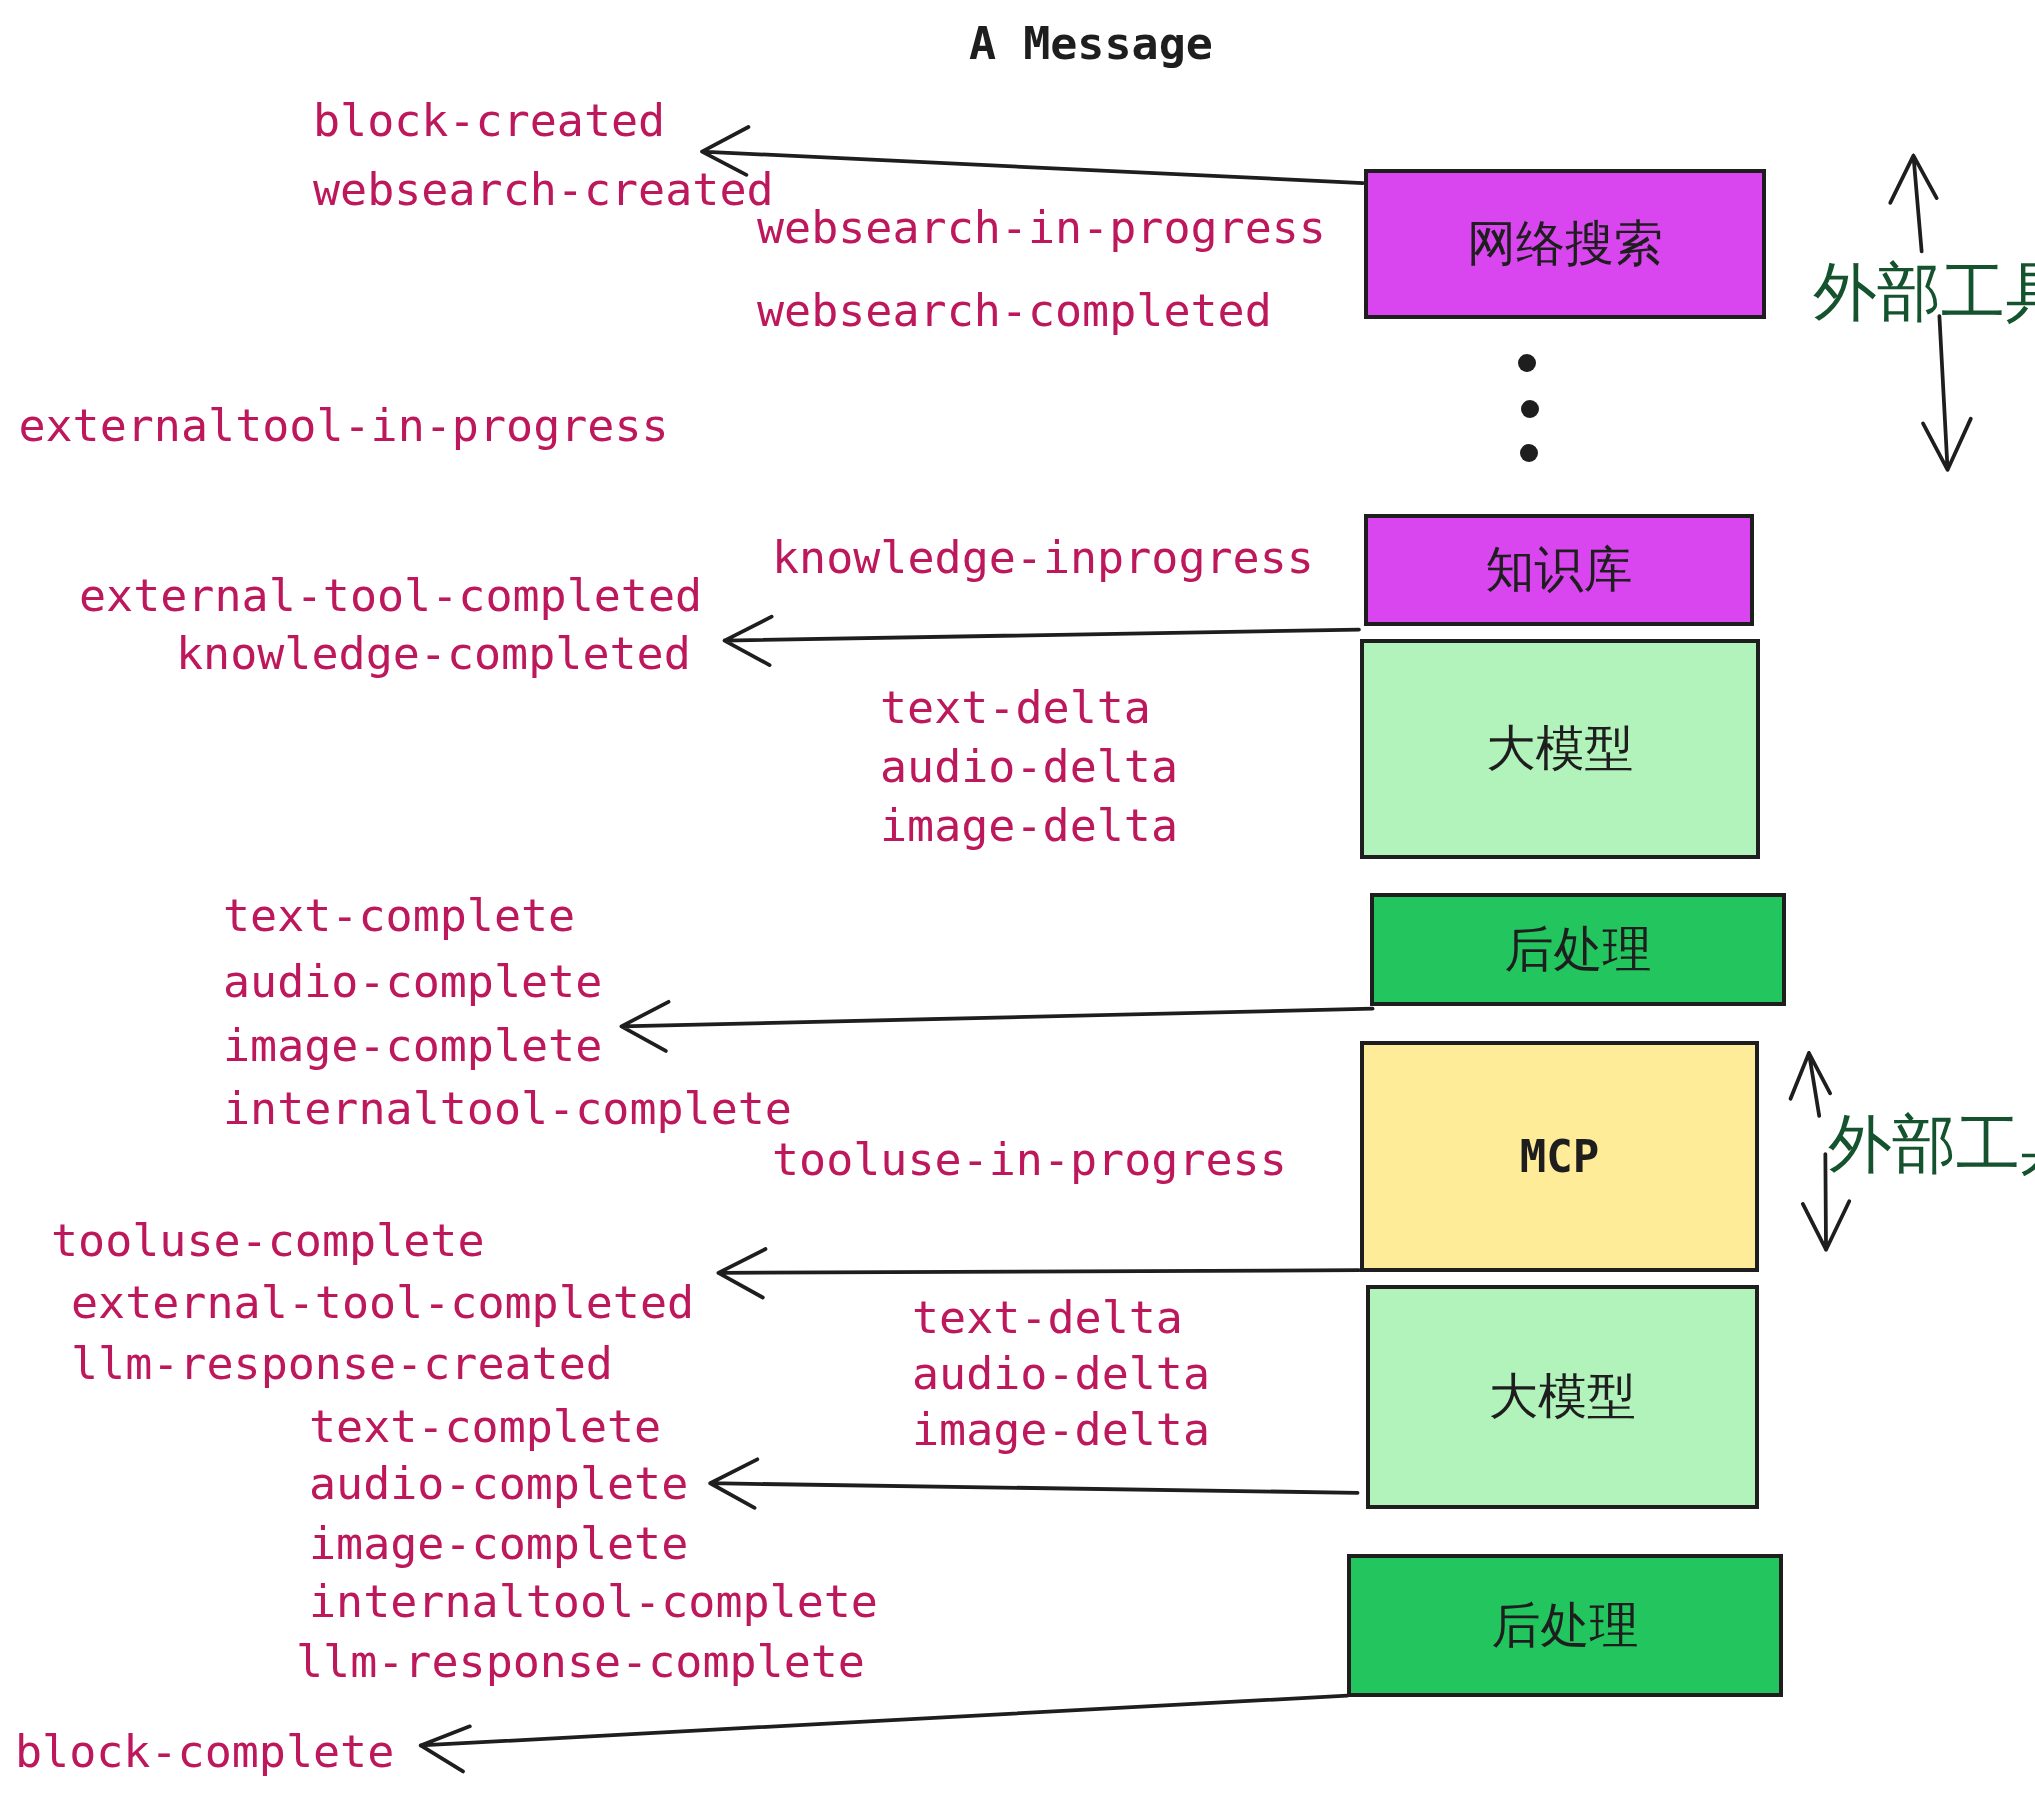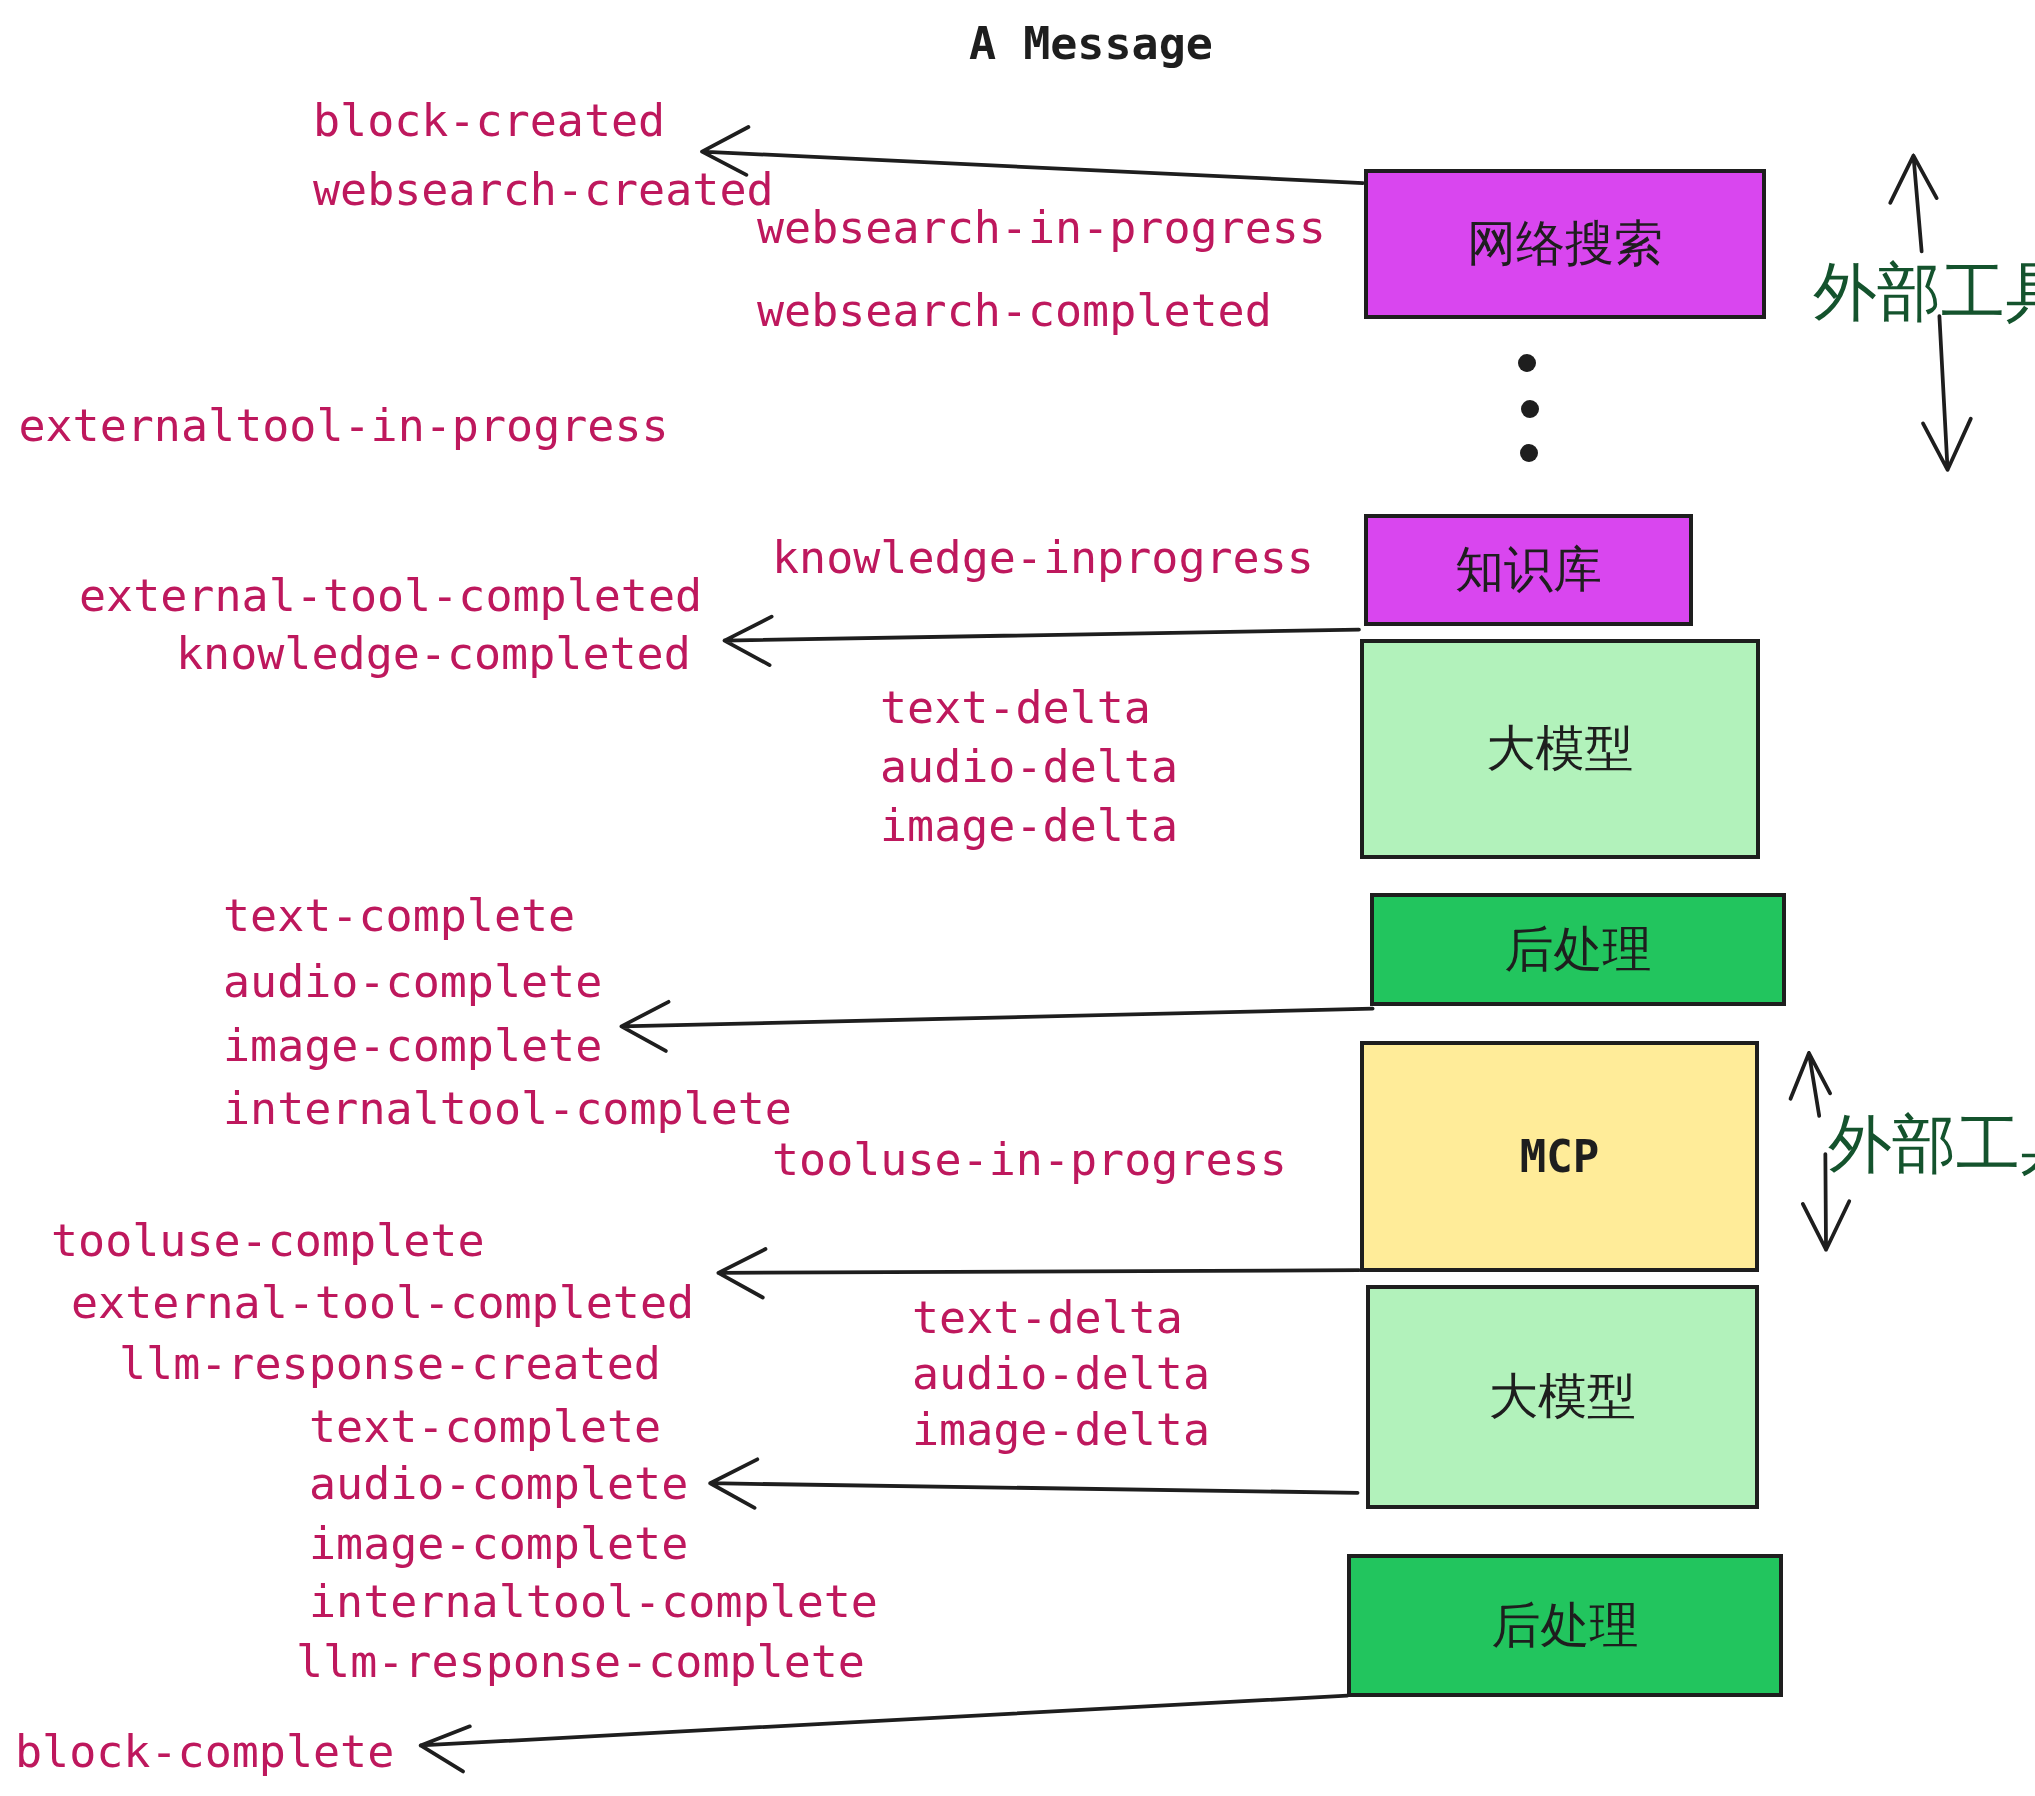--- a/index.html
+++ b/index.html
@@ -75,33 +75,33 @@
   <div class="event" style="left:880px;top:684px;">text-delta</div>
   <div class="event" style="left:880px;top:743px;">audio-delta</div>
   <div class="event" style="left:880px;top:802px;">image-delta</div>
   <div class="event" style="left:223px;top:892px;">text-complete</div>
   <div class="event" style="left:223px;top:958px;">audio-complete</div>
   <div class="event" style="left:223px;top:1022px;">image-complete</div>
   <div class="event" style="left:223px;top:1085px;">internaltool-complete</div>
   <div class="event" style="left:772px;top:1136px;">tooluse-in-progress</div>
   <div class="event" style="left:51px;top:1217px;">tooluse-complete</div>
   <div class="event" style="left:71px;top:1279px;">external-tool-completed</div>
-  <div class="event" style="left:71px;top:1340px;margin-left:48px;">llm-response-created</div>
+  <div class="event" style="left:71px;top:1340px;">llm-response-created</div>
   <div class="event" style="left:912px;top:1294px;">text-delta</div>
   <div class="event" style="left:912px;top:1350px;">audio-delta</div>
   <div class="event" style="left:912px;top:1406px;">image-delta</div>
   <div class="event" style="left:309px;top:1403px;">text-complete</div>
   <div class="event" style="left:309px;top:1460px;">audio-complete</div>
   <div class="event" style="left:309px;top:1520px;">image-complete</div>
   <div class="event" style="left:309px;top:1578px;">internaltool-complete</div>
   <div class="event" style="left:296px;top:1638px;">llm-response-complete</div>
   <div class="event" style="left:15px;top:1728px;">block-complete</div>
 
   <div class="box pink" style="left:1364px;top:169px;width:402px;height:150px;">网络搜索</div>
-  <div class="box pink" style="left:1364px;top:514px;width:329px;height:112px;">知识库</div>
+  <div class="box pink" style="left:1364px;top:514px;width:390px;height:112px;">知识库</div>
   <div class="box green" style="left:1360px;top:639px;width:400px;height:220px;">大模型</div>
   <div class="box white" style="left:1370px;top:893px;width:416px;height:113px;">后处理</div>
   <div class="box yellow mono" style="left:1360px;top:1041px;width:399px;height:231px;">MCP</div>
   <div class="box green" style="left:1366px;top:1285px;width:393px;height:224px;">大模型</div>
   <div class="box white" style="left:1347px;top:1554px;width:436px;height:143px;">后处理</div>
 
   <div class="dot" style="left:1518px;top:354px;"></div>
   <div class="dot" style="left:1521px;top:400px;"></div>
   <div class="dot" style="left:1520px;top:444px;"></div>
 

